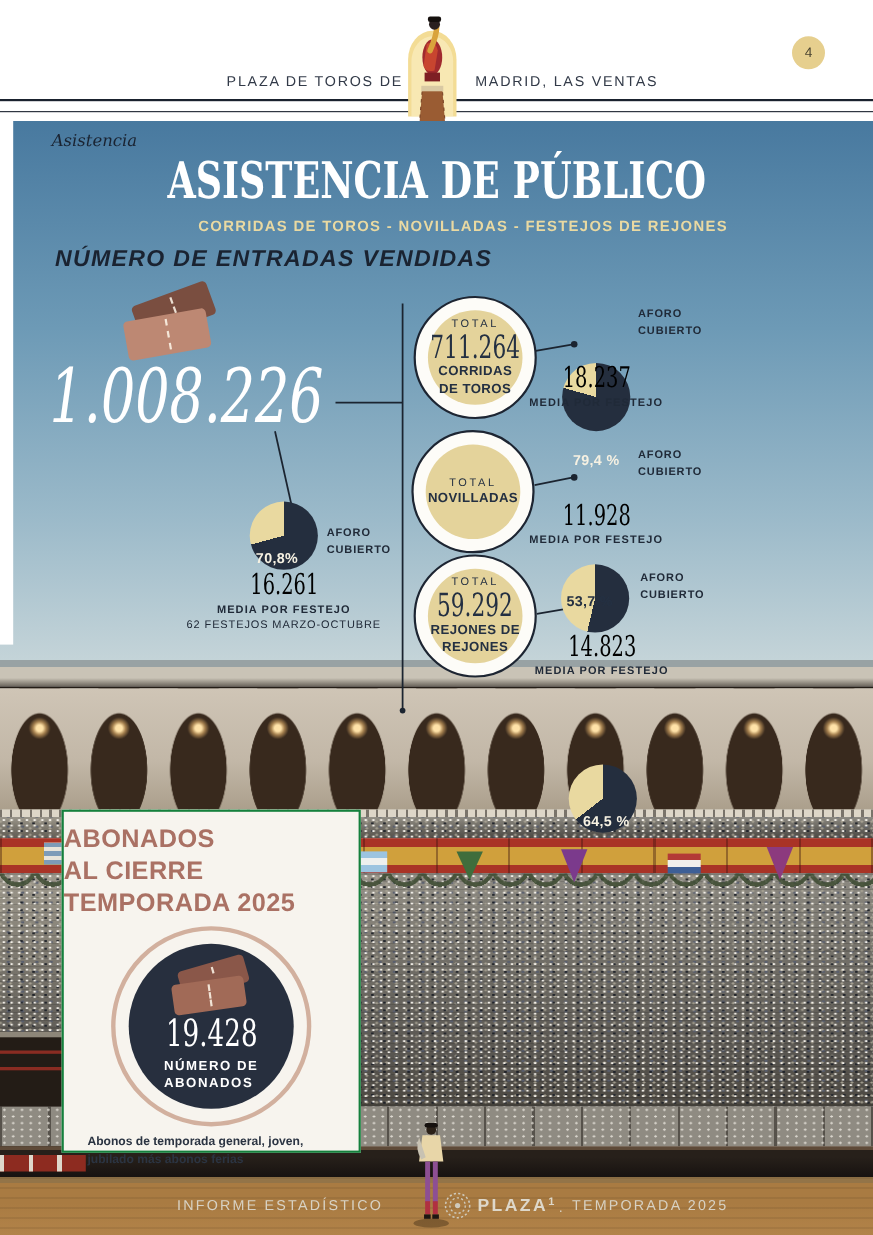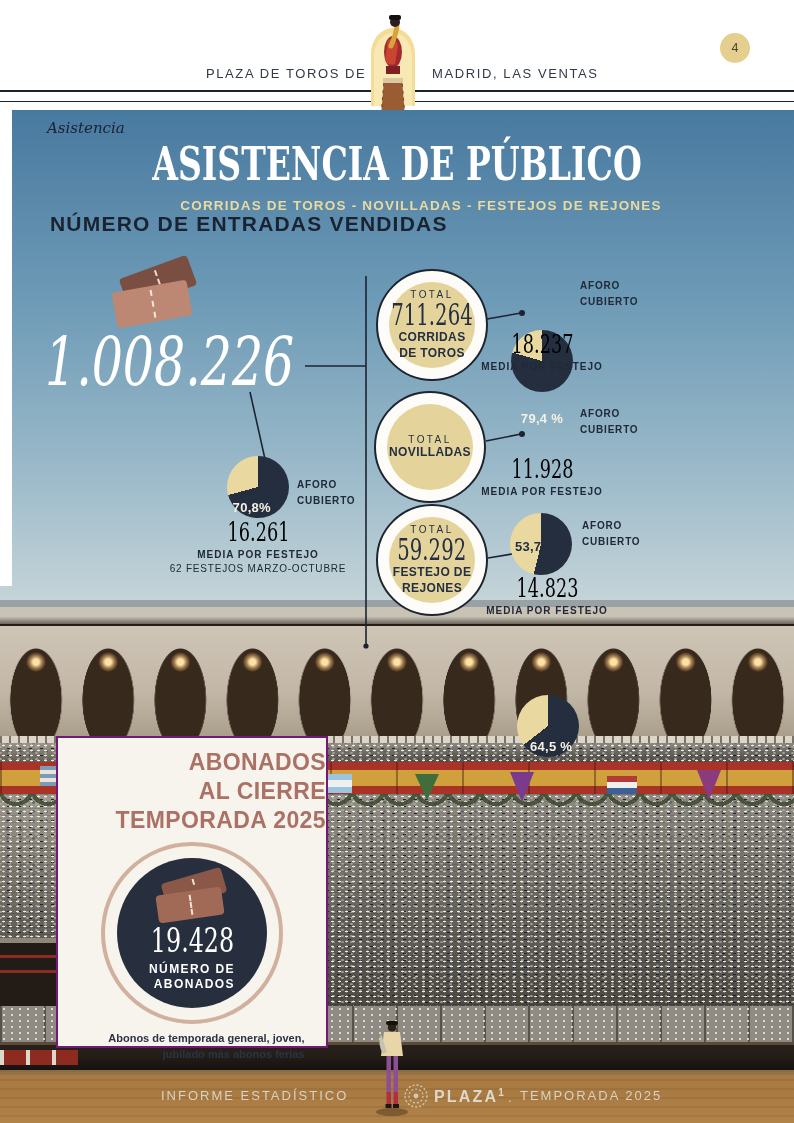--- a/index.html
+++ b/index.html
@@ -92,22 +92,22 @@
     letter-spacing:.3px;white-space:nowrap;}
   .pct-light{color:#f6f1e2;}
   .pct-dark{color:#243042;}
   .aforo{font-size:10px;font-weight:700;letter-spacing:.8px;color:#202a38;line-height:1.55;width:70px;}
   .media-block{text-align:center;color:#202a38;}
   .media-num{font-size:26px;line-height:1;color:#000000;}
   .media-lab{font-size:10px;font-weight:700;letter-spacing:1px;margin-top:4px;}
   .media-note{font-size:10px;letter-spacing:.8px;margin-top:3px;font-weight:400;}
 
   
-  .abox{left:56px;top:736px;width:272px;height:312px;background:#f7f4ee;border:2px solid #701a75;
-    box-sizing:border-box;text-align:right;}
+  .abox{left:56px;top:736px;width:272px;height:312px;background:#f7f4ee;border:2px solid #15803d;
+    box-sizing:border-box;text-align:left;}
   .abox-title{margin-top:10px;font-size:23px;line-height:29px;font-weight:700;color:#aa7164;letter-spacing:.4px;}
   .ring{width:182px;height:182px;border:4px solid #d2b09e;border-radius:50%;margin:7px auto 0;
     display:flex;align-items:center;justify-content:center;box-sizing:border-box;}
   .dcircle{width:150px;height:150px;border-radius:50%;background:#272f3e;display:flex;flex-direction:column;
     align-items:center;justify-content:center;color:#fff;}
   .ab-num{font-family:"DejaVu Serif",serif;font-size:34px;line-height:1.05;color:#fff;}
   .ab-lab{font-size:12px;font-weight:700;letter-spacing:1.4px;line-height:1.3;margin-top:3px;}
   .ab-cap{margin:7px auto 0;width:225px;font-size:11px;font-weight:700;color:#2b3442;line-height:1.45;}
 
   
@@ -191,21 +191,21 @@
 
     <div class="margin-strip"></div>
   </div>
 
   <span class="abs sec-label" style="left:47px;top:119px;">Asistencia</span>
 
   <div class="abs hero-title-wrap" style="top:141px;">
     <span class="cond cx72">ASISTENCIA DE PÚBLICO</span>
   </div>
   <div class="abs hero-sub" style="top:198px;padding-left:48px;">CORRIDAS DE TOROS - NOVILLADAS - FESTEJOS DE REJONES</div>
-  <div class="abs heading" style="left:50px;top:212px;">NÚMERO DE ENTRADAS VENDIDAS</div>
+  <div class="abs heading" style="left:50px;top:224px;font-style:italic;">NÚMERO DE ENTRADAS VENDIDAS</div>
 
   <div class="abs" style="left:108px;top:256px;width:100px;height:84px;">
     <div class="ticket" style="left:14px;top:10px;width:72px;height:32px;background:#7a4e40;transform:rotate(-20deg);"></div>
     <div class="ticket" style="left:6px;top:30px;width:76px;height:36px;background:#bd8873;transform:rotate(-10deg);"></div>
   </div>
 
   <div class="abs big-total" style="left:45px;top:328px;">
     <span class="cond cx72 ox-left">1.008.226</span>
   </div>
 
@@ -264,21 +264,21 @@
   <div class="abs aforo" style="left:580px;top:406px;">AFORO CUBIERTO</div>
   <div class="abs media-block" style="left:462px;top:456px;width:160px;">
     <div class="media-num serifnum"><span class="cond">11.928</span></div>
     <div class="media-lab">MEDIA POR FESTEJO</div>
   </div>
 
   <div class="abs ycircle" style="left:376px;top:504px;">
     <div class="inner">
       <div class="tot">TOTAL</div>
       <div class="yc-num serifnum"><span class="cond">59.292</span></div>
-      <div class="yc-name"><span>FESTEJO DE</span><br>
+      <div class="yc-name"><span>REJONES DE</span><br>
         <span>REJONES</span></div>
     </div>
   </div>
   <div class="abs pie" style="left: 517px; top: 509px; background: conic-gradient(rgb(36, 46, 62) 0deg, rgb(36, 46, 62) 64.5%, rgb(233, 217, 160) 64.5%, rgb(233, 217, 160) 100%);">
     <span class="pct pct-light" style="left:55%;top:82%;">64,5 %</span>
   </div>
   <div class="abs aforo" style="left:582px;top:518px;">AFORO CUBIERTO</div>
   <div class="abs media-block" style="left:467px;top:575px;width:160px;">
     <div class="media-num serifnum"><span class="cond">14.823</span></div>
     <div class="media-lab">MEDIA POR FESTEJO</div>

